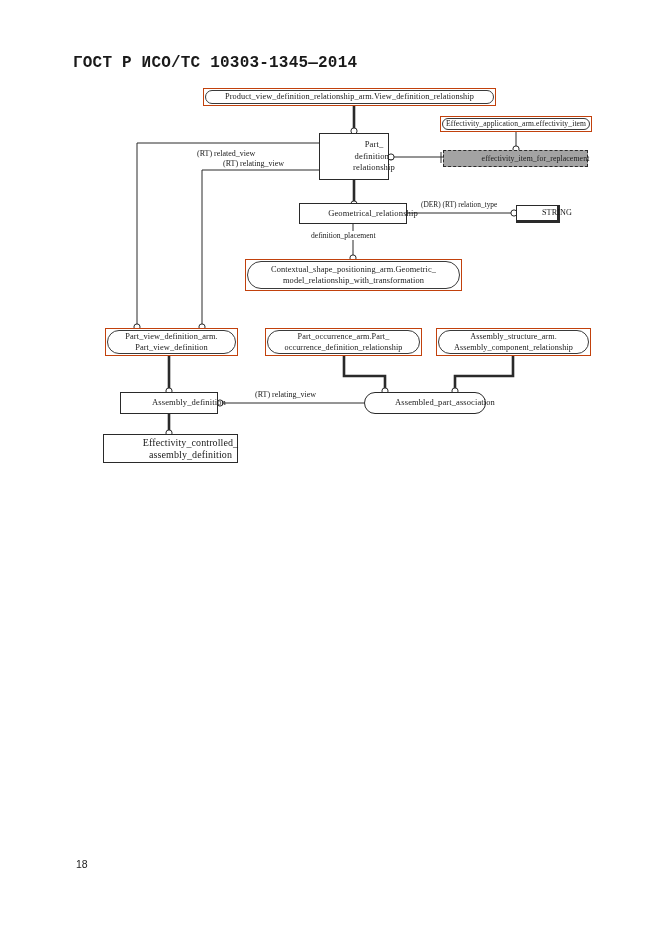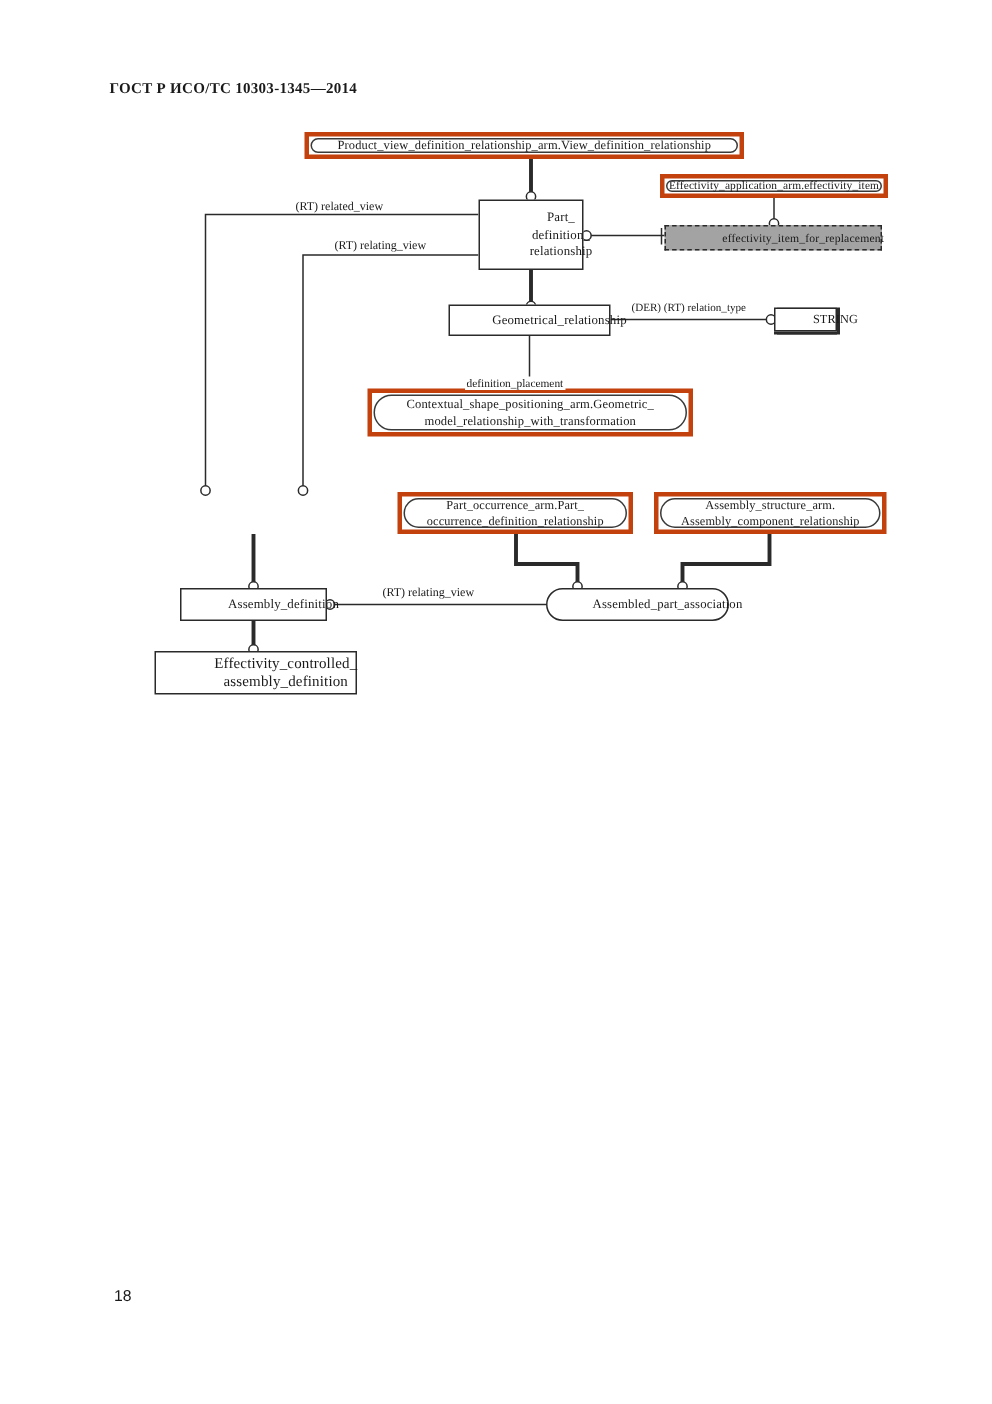--- a/index.html
+++ b/index.html
@@ -19,22 +19,22 @@
     position: absolute;
     left: 0; top: 0;
     width: 661px;
     height: 936px;
   }
   
   #doc-header {
     position: absolute;
     left: 73px;
     top: 54px;
-    font-family: Liberation Serif, serif;
-    font-size: 10px;
+    font-family: Liberation Mono, monospace;
+    font-size: 16px;
     font-weight: bold;
     letter-spacing: 0.2px;
     white-space: nowrap;
   }
   
   #figure-caption {
     position: absolute;
     left: 73px;
     top: 482px;
     width: 515px;
@@ -74,21 +74,21 @@
     text-align: center;
     font-family: "Liberation Serif", serif;
     line-height: 11.5px;
     letter-spacing: 0.1px;
     z-index: 4;
     padding-left: 40px;
   }
   .node .txt { display: block; padding: 0 3px; }
   
   .node.schemaref {
-    border: 3px solid #c2410c;
+    border: 1px solid #c2410c;
     padding: 1px;
   }
   .node.schemaref > .inner {
     width: 100%;
     height: 100%;
     box-sizing: border-box;
     border: 1px solid #3a3a3a;
     border-radius: 999px / 999px;
     display: flex;
     align-items: center;
@@ -122,24 +122,24 @@
   .edge-label {
     position: absolute;
     font-family: "Liberation Serif", serif;
     font-size: 8px;
     color: #1a1a1a;
     white-space: nowrap;
     background: #ffffff;
     z-index: 5;
     padding: 0 1px;
   }
-  #lbl-related   { left: 196px; top: 133px; }
+  #lbl-related   { left: 196px; top: 149px; }
   #lbl-relating  { left: 222px; top: 159px; }
   #lbl-relntype  { left: 420px; top: 200px; font-size: 7.4px; }
-  #lbl-defplace  { left: 310px; top: 231px; font-size: 7.6px; margin-top: 20px; }
+  #lbl-defplace  { left: 310px; top: 231px; font-size: 7.6px; }
   #lbl-relating2 { left: 254px; top: 390px; }
 </style>
 </head>
 <body>
 
 <div id="page">
 
   <div id="doc-header">ГОСТ Р ИСО/ТС 10303-1345—2014</div>
 
   <div id="diagram">
@@ -232,20 +232,28 @@
 
     <div class="node schemaref" id="n-ctxshape">
       <div class="inner">
         <span class="txt">
           <span>Contextual_shape_positioning_arm.Geometric_</span><br>
           <span>model_relationship_with_transformation</span>
         </span>
       </div>
     </div>
 
+    <div class="node schemaref" id="n-partviewdef">
+      <div class="inner">
+        <span class="txt">
+          <span>Part_view_definition_arm.</span><br>
+          <span>Part_view_definition</span>
+        </span>
+      </div>
+    </div>
 
     <div class="node schemaref" id="n-partocc">
       <div class="inner">
         <span class="txt">
           <span>Part_occurrence_arm.Part_</span><br>
           <span>occurrence_definition_relationship</span>
         </span>
       </div>
     </div>
 

